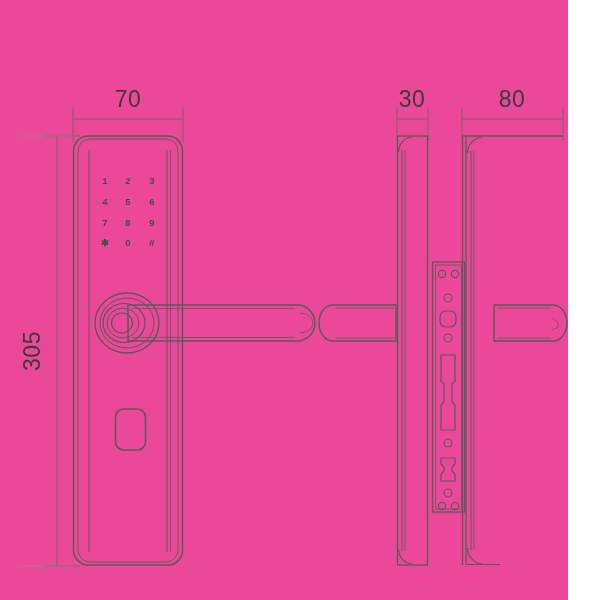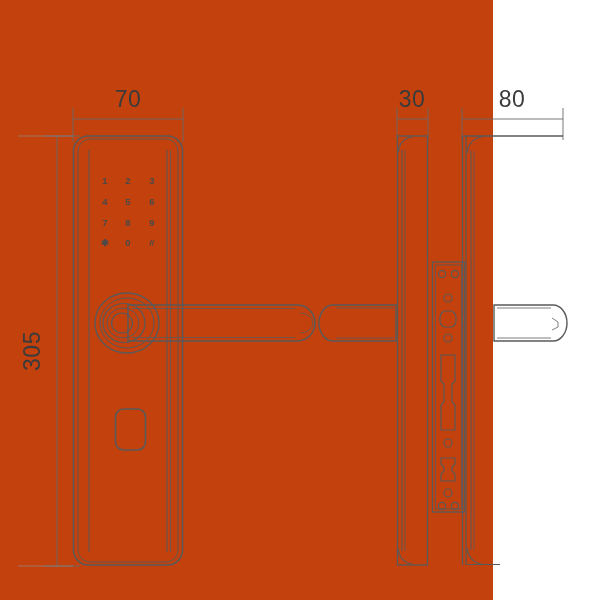--- a/index.html
+++ b/index.html
@@ -9,23 +9,23 @@
     background: #ffffff;
   }
   body {
     width: 600px;
     height: 600px;
     font-family: "Liberation Sans", sans-serif;
     overflow: hidden;
   }
   #drawing-root {
     position: relative;
-    width: 493px;
+    width: 568px;
     height: 600px;
-    background: #c2410c;
+    background: #ec4899;
   }
   svg#tech-drawing {
     display: block;
     width: 600px;
     height: 600px;
   }
   .dim-text {
     font-family: "Liberation Sans", sans-serif;
     font-size: 23px;
     fill: #3b3b3b;

